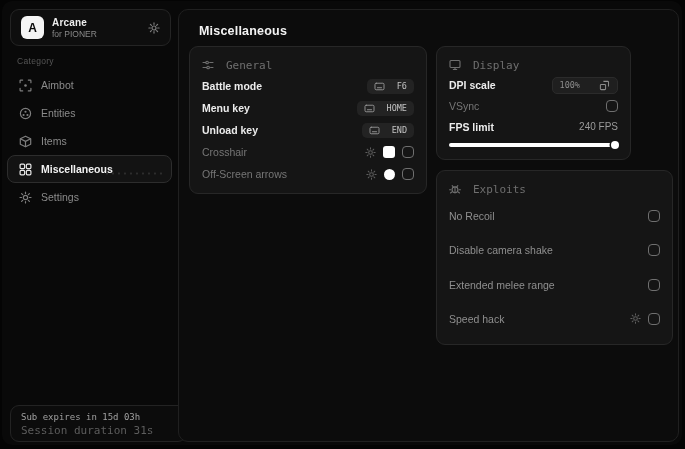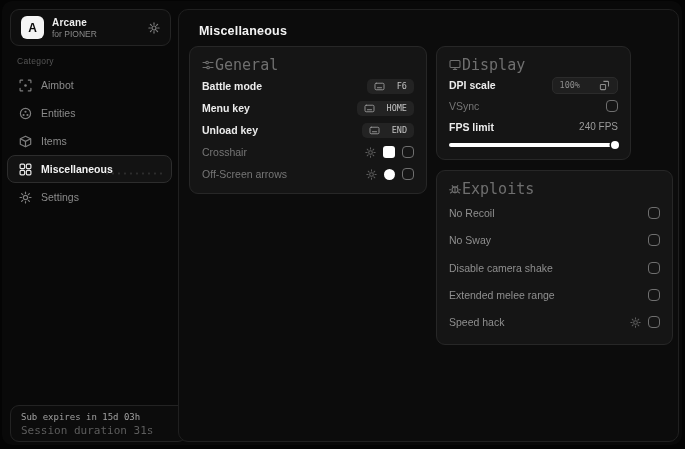--- a/index.html
+++ b/index.html
@@ -80,22 +80,22 @@
 
   .card {
     position:absolute; background:#151515; border:1px solid #272727;
     border-radius:9px; padding:8px 12px; display:flex; flex-direction:column;
   }
   .card-general  { left:10px;  top:36px;  width:238px; height:148px; }
   .card-display  { left:257px; top:36px;  width:195px; height:114px; }
   .card-exploits { left:257px; top:160px; width:237px; height:175px; }
 
   .card-head {
-    height:20px; flex:none; display:flex; align-items:center; gap:1px;
-    color:#6f6f6f; font-family:"DejaVu Sans Mono", monospace; font-size:15px;
+    height:20px; flex:none; display:flex; align-items:center; gap:12px;
+    color:#6f6f6f; font-family:"DejaVu Sans Mono", monospace; font-size:11px;
   }
   .row { flex:1; display:flex; align-items:center; }
   .row-label { font-size:10.5px; font-weight:600; color:#ececec; }
   .row-label.dim { color:#767676; font-weight:400;text-align:center; }
   .row-label.dim2 { color:#8f8f8f; font-weight:400; }
   .controls { margin-left:auto; display:flex; align-items:center; gap:7px; }
 
   .kbd-badge {
     display:flex; align-items:center; gap:12px; background:#232323;
     border-radius:5px; padding:2.5px 7px;
@@ -346,26 +346,20 @@
         </span>
         <span>Exploits</span>
       </div>
       <div class="row">
         <span class="row-label dim2">No Recoil</span>
         <span class="controls">
             <span class="checkbox"></span>
           </span>
       </div>
       <div class="row">
-        <span class="row-label dim2">No Sway</span>
-        <span class="controls">
-            <span class="checkbox"></span>
-          </span>
-      </div>
-      <div class="row">
         <span class="row-label dim2">Disable camera shake</span>
         <span class="controls">
             <span class="checkbox"></span>
           </span>
       </div>
       <div class="row">
         <span class="row-label dim2">Extended melee range</span>
         <span class="controls">
             <span class="checkbox"></span>
           </span>

